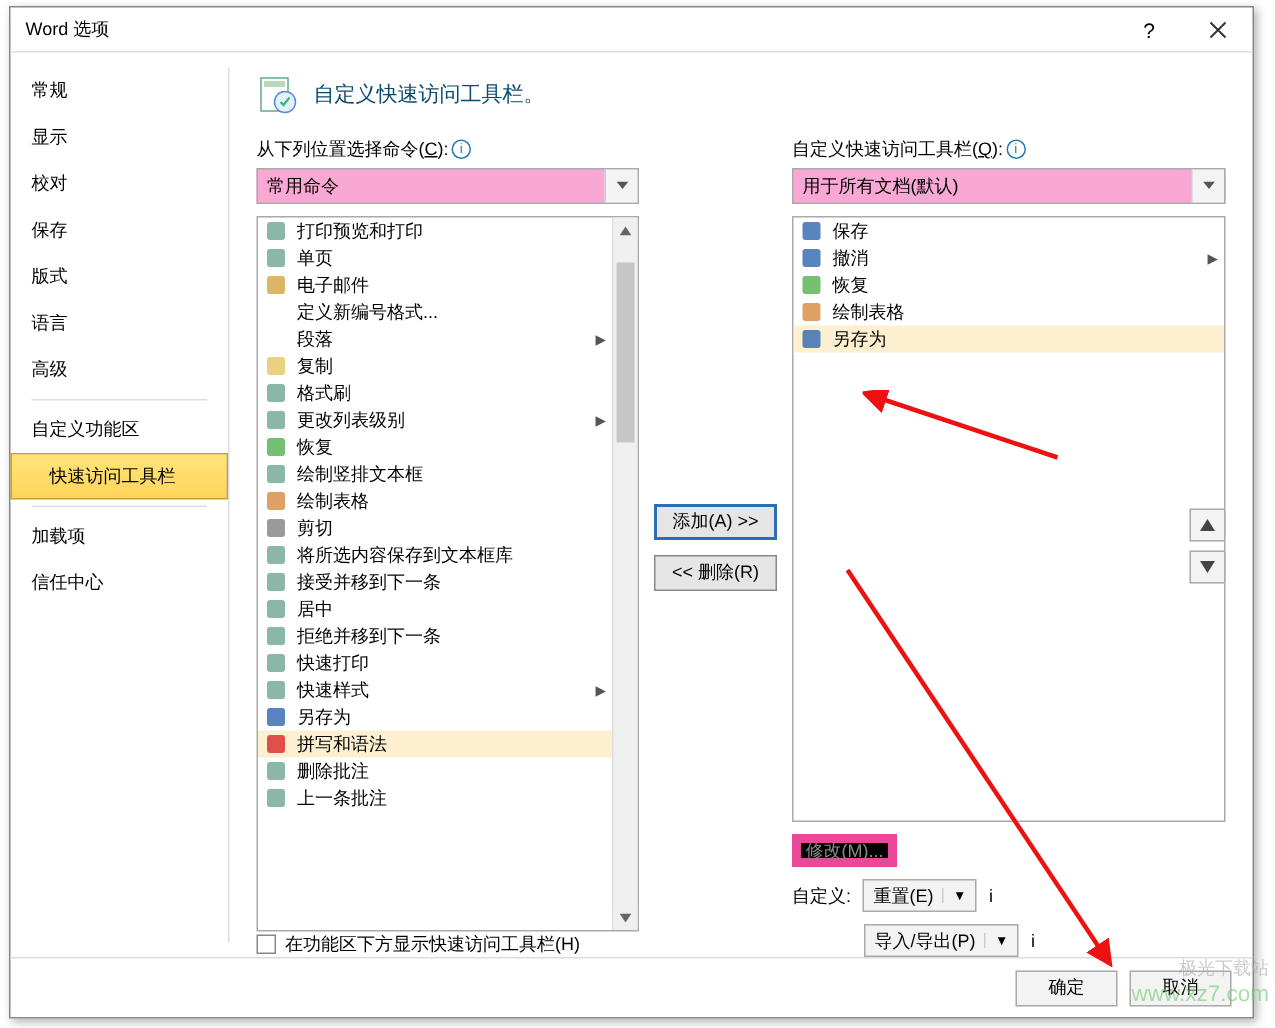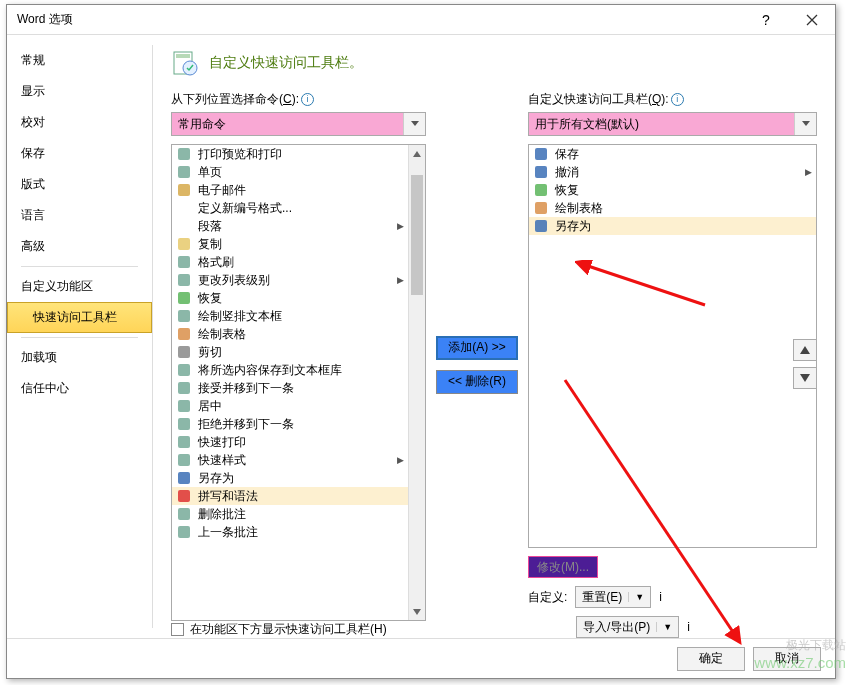--- a/index.html
+++ b/index.html
@@ -10,46 +10,46 @@
 .titlebar .btn { width: 46px; height: 30px; display: flex; align-items: center; justify-content: center; }
 .body { display: flex; height: calc(100% - 70px); }
 .sidebar { width: 145px; padding: 10px 0; }
 .sidebar-item { padding: 7px 14px; cursor: pointer; }
 .sidebar-item.selected { background: linear-gradient(#ffe47a, #ffd558); border: 1px solid #c9a227; padding: 6px 25px; }
 .sidebar .sep { border-top: 1px solid #ddd; margin: 4px 14px; }
 .vline { width: 1px; background: #ddd; margin: 10px 0; }
 .main { flex: 1; padding: 14px 18px 0 18px; display: flex; flex-direction: column; }
 .header { display: flex; align-items: center; gap: 10px; margin-bottom: 14px; }
 .header-icon { width: 28px; height: 28px; display: flex; align-items: center; justify-content: center; }
-.header-title { font-size: 14px; color: #4d7c0f; }
+.header-title { font-size: 14px; color: #0c4a6e; }
 .cols { display: flex; gap: 10px; flex: 1; min-height: 0; }
 .col { display: flex; flex-direction: column; }
 .col.left { width: 255px; }
 .col.mid { width: 82px; justify-content: center; align-items: center; gap: 10px; }
 .col.right { flex: 1; }
 .label { margin-bottom: 4px; }
 .label .info { display:inline-block; width:13px; height:13px; border:1px solid #2a7ab0; border-radius:50%; color:#2a7ab0; font-size:9px; text-align:center; line-height:11px; margin-left:2px; vertical-align:middle;}
 .select { height: 24px; border: 1px solid #aaa; display: flex; align-items: center; padding: 0 6px; margin-bottom: 8px; background: #f9a8d4; position: relative; cursor: pointer; }
 .select .chev { position: absolute; right: 0; top: 0; width: 22px; height: 100%; border-left: 1px solid #ccc; display: flex; align-items: center; justify-content: center; background: #f3f3f3; }
 .listbox { flex: 1; border: 1px solid #aaa; background: #fff; overflow: hidden; display: flex; justify-content: space-between; }
 .list-inner { flex: 1; overflow: hidden; }
 .list-item { display: flex; align-items: center; height: 18px; padding: 0 4px; gap: 6px; white-space: nowrap; }
 .list-item.sel { background: #fdf0d0; }
 .list-item .ico { width: 16px; height: 16px; flex: none; display: flex; align-items: center; justify-content: center; }
 .list-item .submenu { margin-left: auto; font-size: 9px; color: #555; }
 .scrollbar { width: 17px; background: #f0f0f0; border-left: 1px solid #ddd; position: relative; }
 .scrollbar .sbtn { height: 17px; display: flex; align-items: center; justify-content: center; background: #f0f0f0; }
 .scrollbar .thumb { position: absolute; left: 2px; right: 2px; background: #c6c6c6; }
-.mid-btn { width: 82px; height: 24px; border: 1px solid #888; background: #3b82f6; display: flex; align-items: center; justify-content: center; cursor: pointer; }
+.mid-btn { width: 82px; height: 24px; border: 1px solid #888; background: #e5e5e5; display: flex; align-items: center; justify-content: center; cursor: pointer; }
 .mid-btn.primary { border: 2px solid #2a6fb5; }
 .updown { display: flex; flex-direction: column; gap: 6px; position: absolute; right: 0; top: 195px; }
 .udbtn { width: 24px; height: 22px; border: 1px solid #aaa; background: #f3f3f3; display:flex; align-items:center; justify-content:center; cursor:pointer; }
 .below-right { margin-top: 8px; display: flex; flex-direction: column; gap: 8px; }
 .below-right .row { display: flex; align-items: center; gap: 8px; }
-.modify-btn { width: 70px; height: 22px; border: 1px solid #ec4899; background: #4c1d95; color: #888; display:flex; align-items:center; justify-content:center; }
+.modify-btn { width: 70px; height: 22px; border: 6px solid #ec4899; background: #000000; color: #888; display:flex; align-items:center; justify-content:center; }
 .split-btn { height: 22px; border: 1px solid #aaa; background: #f3f3f3; display:flex; align-items:center; padding: 0 6px; gap: 6px; cursor:pointer; }
 .split-btn .dd { border-left:1px solid #ccc; padding-left:6px; font-size:9px; }
 .checkbox-row { margin-top: 0; display: flex; align-items: center; gap: 6px; }
 .checkbox-row .cb { width: 13px; height: 13px; border: 1px solid #888; background:#fff; }
 .footer { height: 40px; border-top: 1px solid #ddd; display: flex; align-items: center; justify-content: flex-end; gap: 8px; padding: 0 14px; }
 .footer .fbtn { width: 68px; height: 24px; border: 1px solid #aaa; background: #f3f3f3; display:flex; align-items:center; justify-content:center; cursor:pointer; }
 .right-wrapper { position: relative; display:flex; flex:1; gap:6px; }
 .arrow { position: absolute; pointer-events: none; }
 .arrow.a1 { left: 575px; top: 260px; width: 140px; height: 50px; }
 .arrow.a2 { left: 555px; top: 375px; width: 200px; height: 270px; }

